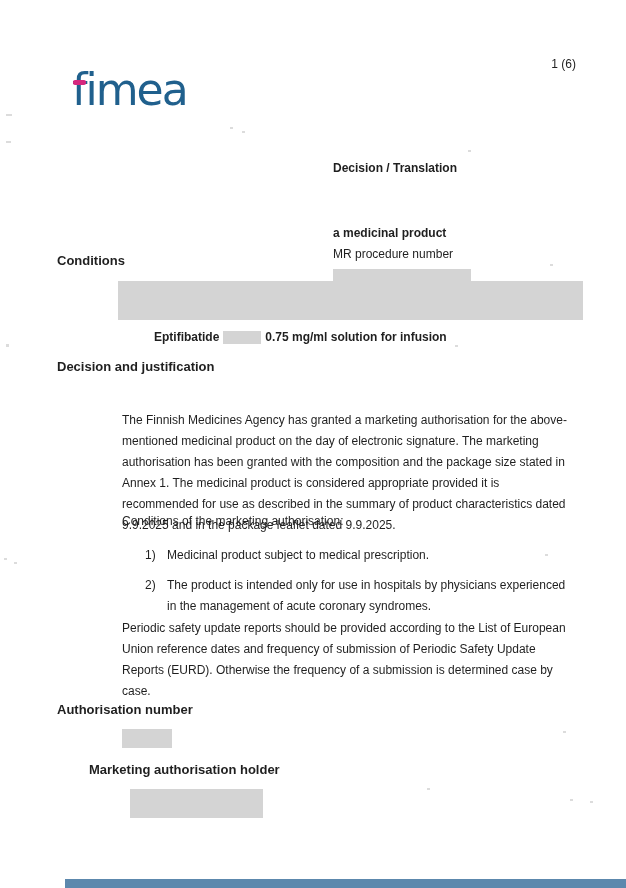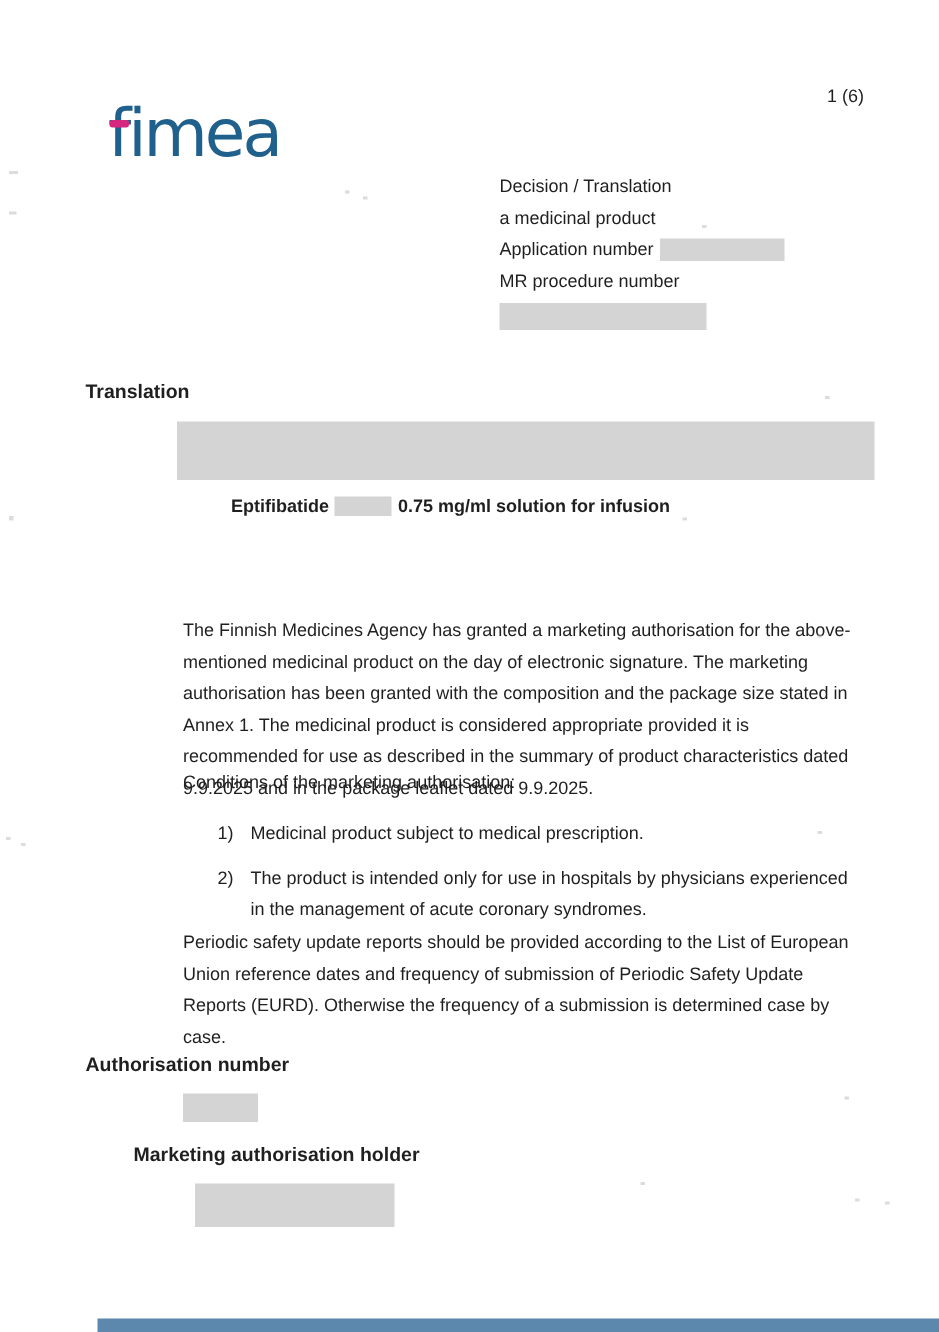--- a/index.html
+++ b/index.html
@@ -29,21 +29,21 @@
     letter-spacing:-2px;
     font-family:"DejaVu Sans", sans-serif;
   }
   .logo-accent{
     position:absolute;left:1px;top:12px;
     width:13px;height:5px;border-radius:2px;
     background:var(--logo-pink);
   }
   
   .header-block{top:114px;left:333px;width:260px;font-size:12px;line-height:21px;}
-  .header-title{font-weight:normal;}
+  .header-title{font-weight:bold;margin-top:44px;}
   .inline-redaction{
     display:inline-block;vertical-align:middle;
     background:var(--redaction-gray);
     margin-left:4px;
   }
   .appnum-box{width:83px;height:15px;}
   .mrnum-box{width:138px;height:18px;margin-top:4px;background:var(--redaction-gray);}
   
   .section-heading{left:57px;font-size:13px;font-weight:bold;}
   .h-application{top:253px;}
@@ -80,33 +80,31 @@
   <div class="abs page-number">1 (6)</div>
 
   <div class="abs logo">
     <span class="logo-text">fimea</span>
     <span class="logo-accent"></span>
   </div>
 
   <div class="abs header-block">
     <div class="header-title">Decision / Translation</div>
     <div class="header-title">a medicinal product</div>
-    <div>
-      <span>Application number</span><span class="inline-redaction appnum-box"></span>
-    </div>
     <div>MR procedure number</div>
     <div class="mrnum-box"></div>
   </div>
 
-  <div class="abs section-heading h-application">Translation</div>
+  <div class="abs section-heading h-application">Conditions</div>
   <div class="abs redaction big-box"></div>
   <div class="abs product-line">
     <span>Eptifibatide</span><span class="inline-redaction product-redaction"></span><span>0.75 mg/ml solution for infusion</span>
   </div>
 
+  <div class="abs section-heading h-decision">Decision and justification</div>
   <div class="abs para para1">The Finnish Medicines Agency has granted a marketing authorisation for the above-mentioned medicinal product on the day of electronic signature. The marketing authorisation has been granted with the composition and the package size stated in Annex 1. The medicinal product is considered appropriate provided it is recommended for use as described in the summary of product characteristics dated 9.9.2025 and in the package leaflet dated 9.9.2025.</div>
   <div class="abs para conditions-intro">Conditions of the marketing authorisation:</div>
 
   <div class="abs cond cond1">
     <span class="cond-num">1)</span>
     <span class="cond-text">Medicinal product subject to medical prescription.</span>
   </div>
   <div class="abs cond cond2">
     <span class="cond-num">2)</span>
     <span class="cond-text">The product is intended only for use in hospitals by physicians experienced in the management of acute coronary syndromes.</span>

